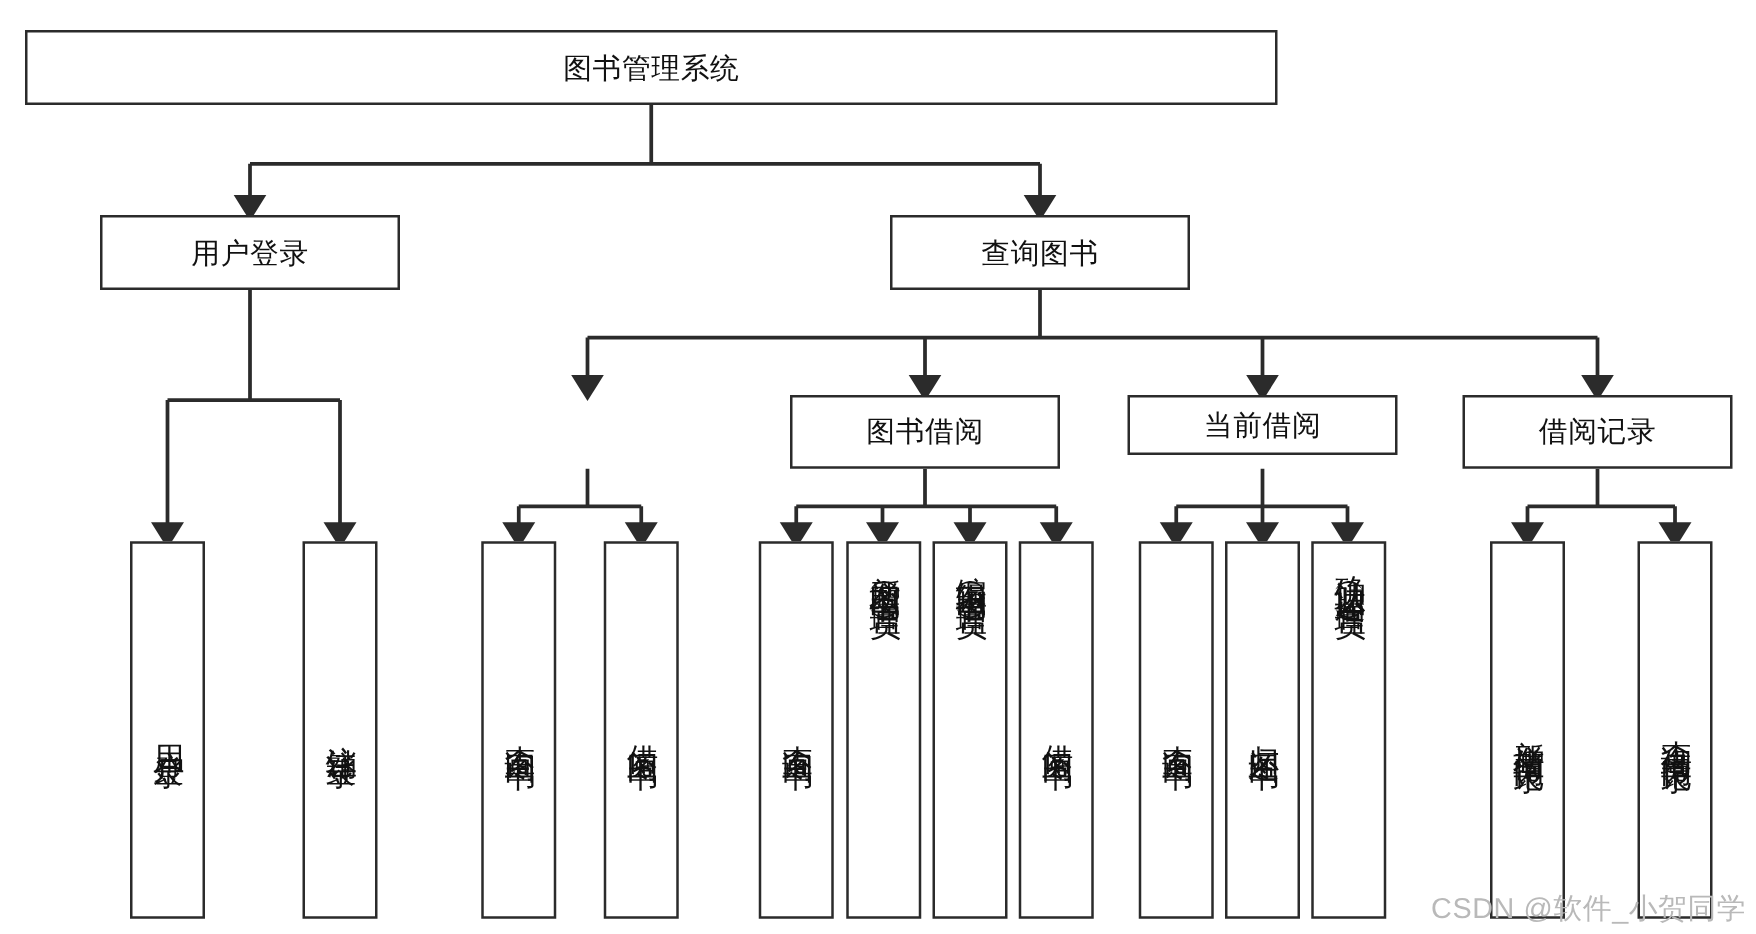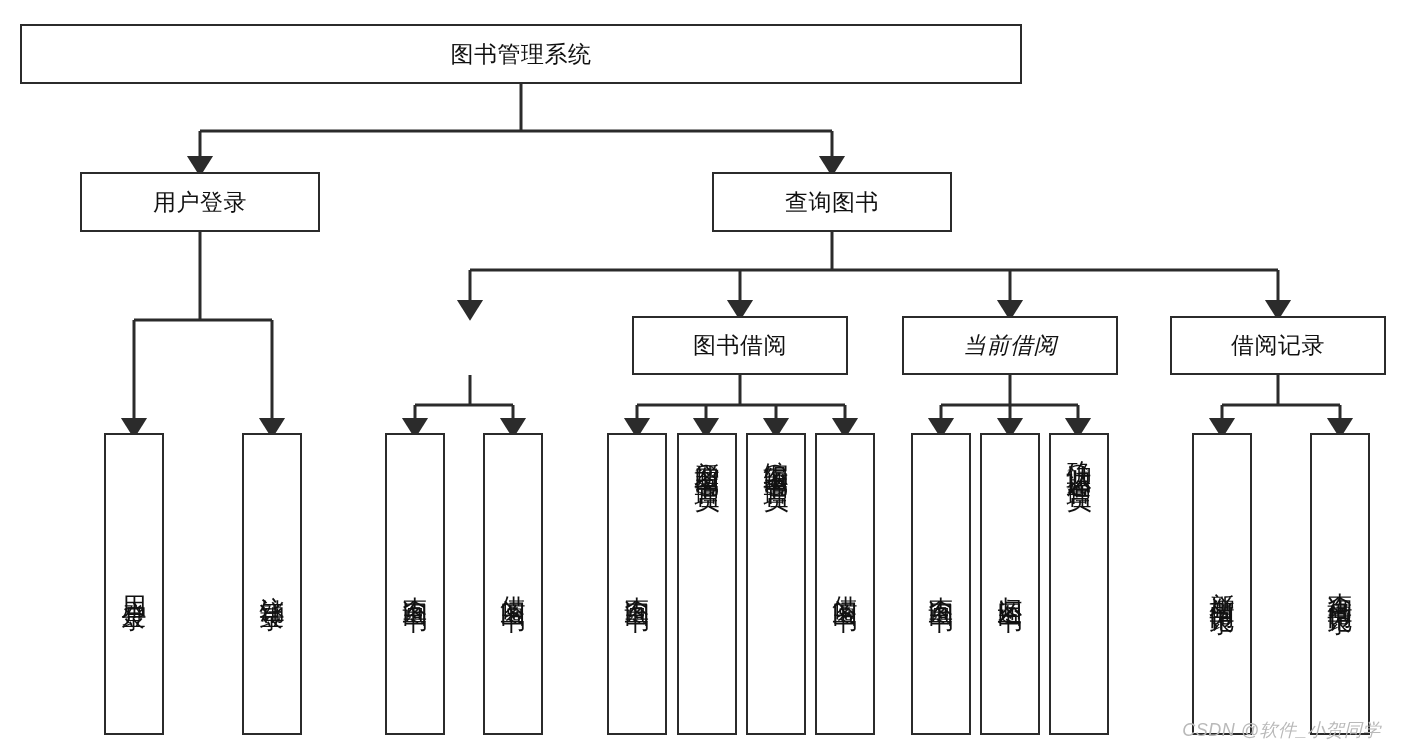--- a/index.html
+++ b/index.html
@@ -59,27 +59,26 @@
     line-height: 1.0;
     letter-spacing: 4px;
     white-space: nowrap;
   }
   .node.vertical.centered {
     align-items: center;
     padding-top: 0;
   }
   #watermark {
     position: absolute;
-    right: 24px;
+    right: 8px;
     bottom: 5px;
-    font-size: 18px;
+    font-size: 23px;
     color: #b9b9b9;
     white-space: nowrap;
     letter-spacing: 0.5px;
-    font-style: italic;
   }
 </style>
 </head>
 <body>
 
 <div id="diagram-root">
 
   <svg id="connector-layer" viewBox="0 0 1405 747" width="1405" height="747">
     <defs>
       <marker id="arrow" markerWidth="10" markerHeight="10" refX="3.4" refY="5" orient="auto" markerUnits="strokeWidth">
@@ -137,21 +136,21 @@
   <div class="node horizontal" style="left:80px; top:172px; width:240px; height:60px;">
     <span class="node-label">用户登录</span>
   </div>
   <div class="node horizontal" style="left:712px; top:172px; width:240px; height:60px;">
     <span class="node-label">查询图书</span>
   </div>
 
   <div class="node horizontal" style="left:632px; top:316px; width:216px; height:59px;">
     <span class="node-label">图书借阅</span>
   </div>
-  <div class="node horizontal" style="left:902px; top:316px; width:216px; height:59px;font-style:italic;">
+  <div class="node horizontal" style="left:902px; top:316px; width:216px; height:48px;">
     <span class="node-label">当前借阅</span>
   </div>
   <div class="node horizontal" style="left:1170px; top:316px; width:216px; height:59px;">
     <span class="node-label">借阅记录</span>
   </div>
 
   <div class="node vertical centered" style="left:104px; top:433px; width:60px; height:302px;">
     <span class="node-label">用户登录</span>
   </div>
   <div class="node vertical centered" style="left:242px; top:433px; width:60px; height:302px;">

